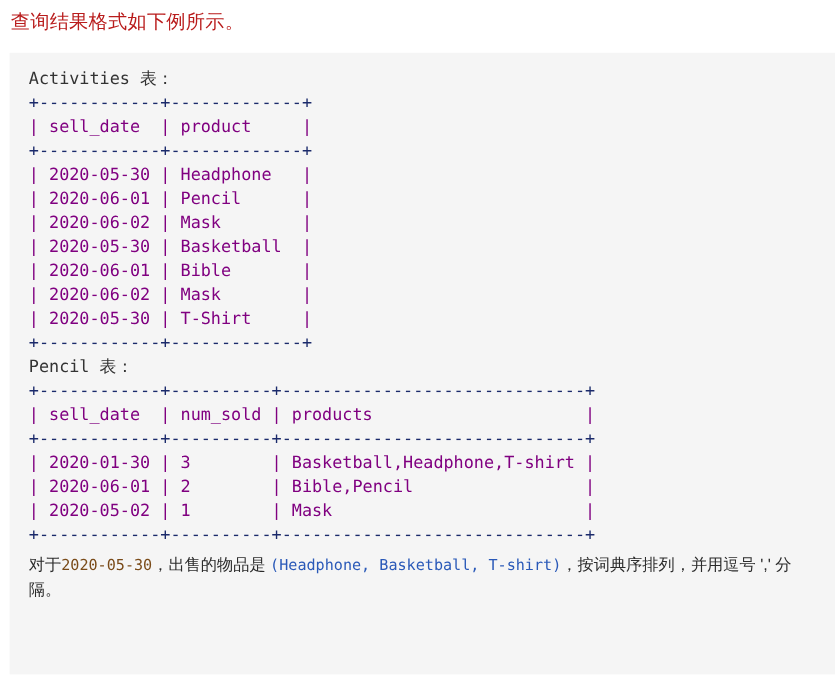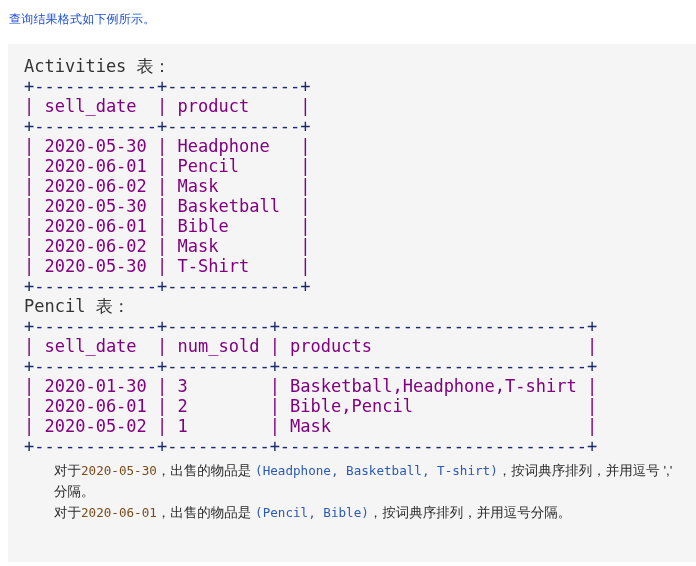--- a/index.html
+++ b/index.html
@@ -9,43 +9,43 @@
   }
   body {
     width: 696px;
     height: 566px;
     font-family: "Liberation Sans", "DejaVu Sans", sans-serif;
     overflow: hidden;
     position: relative;
   }
 
   .intro {
-    font-size: 12px;
-    color: #1d4ed8;
+    font-size: 16px;
+    color: #b91c1c;
     line-height: 20px;
     padding: 9px 0 0 9px;
     letter-spacing: 0.2px;
   }
 
   .code-block {
     position: absolute;
     left: 8px;
     top: 44px;
     width: 688px;
     height: 518px;
     background: #f5f5f5;
     box-sizing: border-box;
     padding: 12px 0 0 16px;
     overflow: hidden;
   }
 
   pre.code {
     margin: 0;
     font-family: "DejaVu Sans Mono", "Liberation Mono", monospace;
-    font-size: 17px;
+    font-size: 14px;
     line-height: 20px;
     color: #333333;
     white-space: pre;
     letter-spacing: 0px;
   }
 
   
   .p  { color: #800080; }   
   .d  { color: #1b2a6b; }
   .cm { color: #2a59b8; }   
@@ -58,21 +58,20 @@
     color: #2b2b2b;
     white-space: normal;
   }
   .prose .mono {
     font-family: "DejaVu Sans Mono", "Liberation Mono", monospace;
     font-size: 12.6px;
   }
   .prose-block {
     margin-top: 4px;
     padding-right: 14px;
-    margin-left: 30px;
   }
 
   .watermark {
     position: absolute;
     right: 12px;
     bottom: 6px;
     font-family: "Liberation Sans", "DejaVu Sans", sans-serif;
     font-size: 19px;
     color: #e3e3e3;
     letter-spacing: 0.5px;
@@ -108,16 +107,15 @@
 <span class="p">| sell_date  | num_sold | products                     |</span>
 <span class="d">+------------+----------+------------------------------+</span>
 <span class="p">| 2020-01-30 | 3        | Basketball,Headphone,T-shirt |</span>
 <span class="p">| 2020-06-01 | 2        | Bible,Pencil                 |</span>
 <span class="p">| 2020-05-02 | 1        | Mask                         |</span>
 <span class="d">+------------+----------+------------------------------+</span>
 </pre>
 
   <div class="prose-block">
     <div class="prose"><span>对于</span><span class="mono num">2020-05-30</span><span>，出售的物品是 </span><span class="mono cm">(Headphone, Basketball, T-shirt)</span><span>，按词典序排列，并用逗号 ',' 分隔。</span></div>
-    <div class="prose"><span>对于</span><span class="mono num">2020-06-01</span><span>，出售的物品是 </span><span class="mono cm">(Pencil, Bible)</span><span>，按词典序排列，并用逗号分隔。</span></div>
   </div>
 
 </div>
 
 </body></html>

